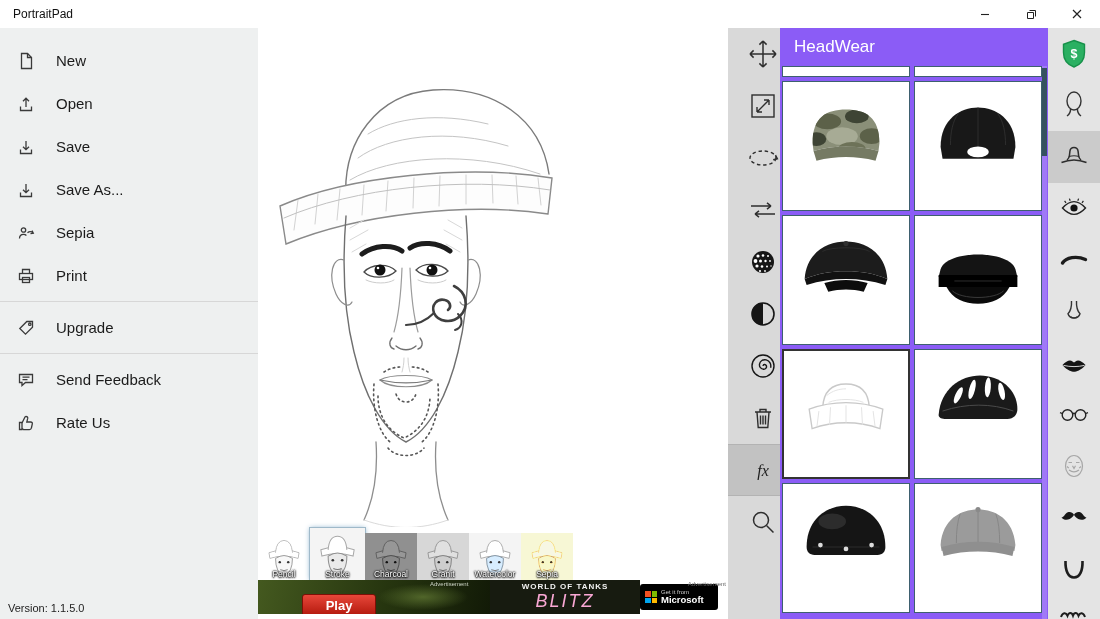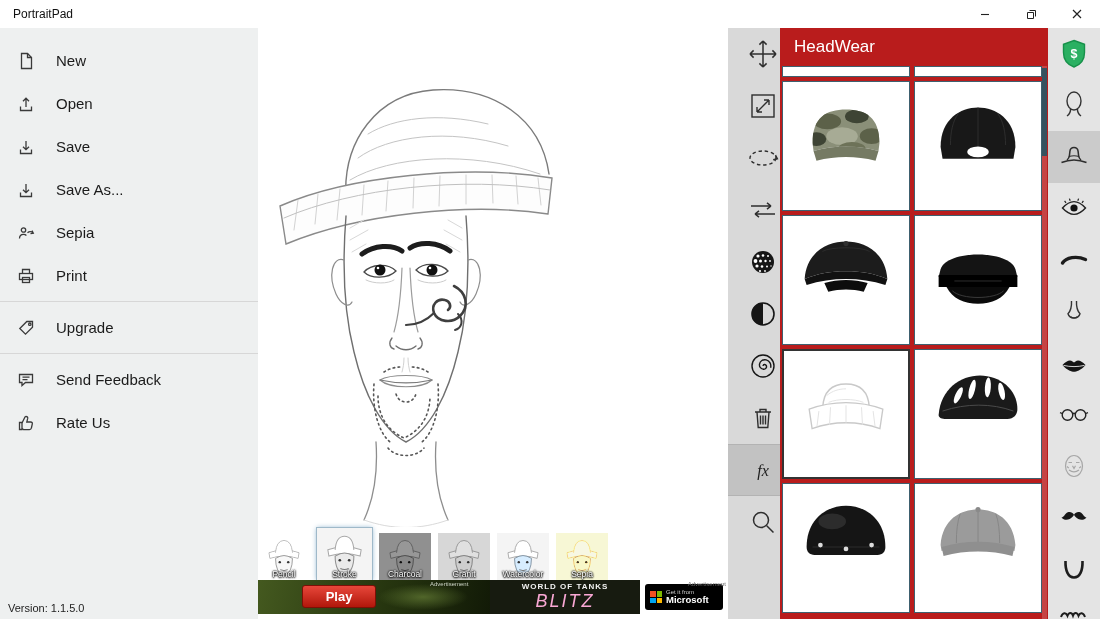--- a/index.html
+++ b/index.html
@@ -19,59 +19,59 @@
   .side-item .icon{width:22px;height:22px;display:flex;align-items:center;justify-content:center}
   .side-item .lbl{font-size:15px;color:#1b1b1b;margin-left:19px}
   .sdivider{height:1px;background:#d7d7d7;margin:4px 0}
   .version{position:absolute;left:8px;bottom:5px;font-size:11px;color:#1d1d1d}
 
   
   .canvas{position:absolute;left:258px;top:28px;width:470px;height:500px;background:#fff}
   .canvas svg{display:block}
 
   
-  .filter-strip{position:absolute;left:258px;top:527px;width:470px;height:53px;background:#fff;display:flex;align-items:flex-end;gap:7px}
+  .filter-strip{position:absolute;left:258px;top:527px;width:470px;height:53px;background:#fff;display:flex;align-items:flex-end;gap:0}
   .thumb{position:relative;width:52px;height:47px;overflow:hidden;flex:none;cursor:pointer;background:#fff}
   .thumb .inner{position:absolute;left:0;top:0;right:0;bottom:0;background:#f4f4f4}
   .thumb .inner svg{width:100%;height:100%}
   .thumb.sel{height:52px;width:55px;outline:1px solid #9fb9c9;box-shadow:0 0 5px rgba(110,160,195,.95)}
   .thumb .tlbl{position:absolute;bottom:1px;left:0;width:100%;text-align:center;font-size:8.5px;color:#fff;text-shadow:0 0 2px #000,0 0 2px #000,0 1px 2px #000}
   .f-pencil .inner{filter:grayscale(1) brightness(1.06)}
   .f-stroke .inner{filter:grayscale(1)}
   .f-charcoal .inner{filter:grayscale(1) brightness(.58) contrast(1.15)}
   .f-granit .inner{filter:grayscale(1) brightness(.88)}
   .f-watercolor .inner{filter:saturate(2.4) hue-rotate(170deg)}
   .f-sepia .inner{filter:sepia(1) saturate(1.35) brightness(.97)}
 
   
   .ad{position:absolute;left:258px;top:580px;width:470px;height:34px;display:flex;overflow:hidden;cursor:pointer}
   .ad-left{position:relative;width:232px;height:34px;background:linear-gradient(100deg,#44591f,#26350f 55%,#121a07)}
   .ad-left:before{content:"";position:absolute;left:120px;top:4px;width:90px;height:26px;background:radial-gradient(closest-side,#5d7431,transparent);opacity:.8}
-  .play-btn{position:absolute;left:44px;top:5px;width:74px;height:23px;border:1px solid #7d0f06;border-radius:3px;background:linear-gradient(#e7473a,#b1170b);color:#fff;font-size:13px;font-weight:bold;display:flex;align-items:center;justify-content:center;cursor:pointer}
+  .play-btn{position:absolute;left:44px;top:14px;width:74px;height:23px;border:1px solid #7d0f06;border-radius:3px;background:linear-gradient(#e7473a,#b1170b);color:#fff;font-size:13px;font-weight:bold;display:flex;align-items:center;justify-content:center;cursor:pointer}
   .ad-mid{position:relative;width:150px;height:34px;background:#171b10;display:flex;flex-direction:column;align-items:center;justify-content:center}
   .wot-line1{font-size:8px;font-weight:bold;color:#f2f2f2;letter-spacing:1px}
   .wot-line2{font-size:18px;font-weight:normal;color:#f9a8d4;letter-spacing:2px;font-style:italic}
-  .ad-right{position:relative;width:88px;height:34px;background:#fff;display:flex;align-items:center;justify-content:center}
+  .ad-right{position:relative;width:88px;height:34px;background:#fff;display:flex;align-items:center;}
   .ms-badge{width:78px;height:26px;background:#000;border-radius:3px;display:flex;align-items:center;padding:2px 5px;gap:4px;cursor:pointer}
   .ms-logo{width:12px;height:12px;display:grid;grid-template-columns:5.5px 5.5px;grid-template-rows:5.5px 5.5px;gap:1px}
   .ms-logo i{display:block}
   .ms-text{display:flex;flex-direction:column;line-height:1}
   .ms-top{font-size:6px;color:#cfcfcf}
   .ms-bottom{font-size:9.5px;color:#fff;font-weight:bold}
   .ad-lab{position:absolute;top:1px;font-size:6px}
   .ad-lab.l{left:172px;color:#cfd6c8}
   .ad-lab.r{right:2px;color:#666}
 
   
   .toolcol{position:absolute;left:728px;top:28px;width:52px;height:591px;background:#d9d9d9}
   .tool{height:52px;display:flex;align-items:center;justify-content:flex-end;cursor:pointer}
   .tool.sel{background:#c2c2c2;border-top:1px solid #b3b3b3;border-bottom:1px solid #b3b3b3}
 
   
-  .panel{position:absolute;left:780px;top:28px;width:268px;height:591px;background:#b91c1c}
+  .panel{position:absolute;left:780px;top:28px;width:268px;height:591px;background:#8b5cf6}
   .panel-header{height:38px;display:flex;align-items:center;padding-left:14px;font-size:17px;color:#fff}
   .grid{position:absolute;left:2px;top:38px;width:260px;height:553px}
   .card{position:absolute;width:128px;background:#fff;border:1px solid #3e606f;cursor:pointer}
   .card svg{width:100%;height:100%;display:block}
   .card.sel{border:2px solid #333}
   .c0{left:0}.c1{left:132px}
   .r0{top:0;height:11px}
   .r1{top:15px;height:130px}
   .r2{top:149px;height:130px}
   .r3{top:283px;height:130px}

